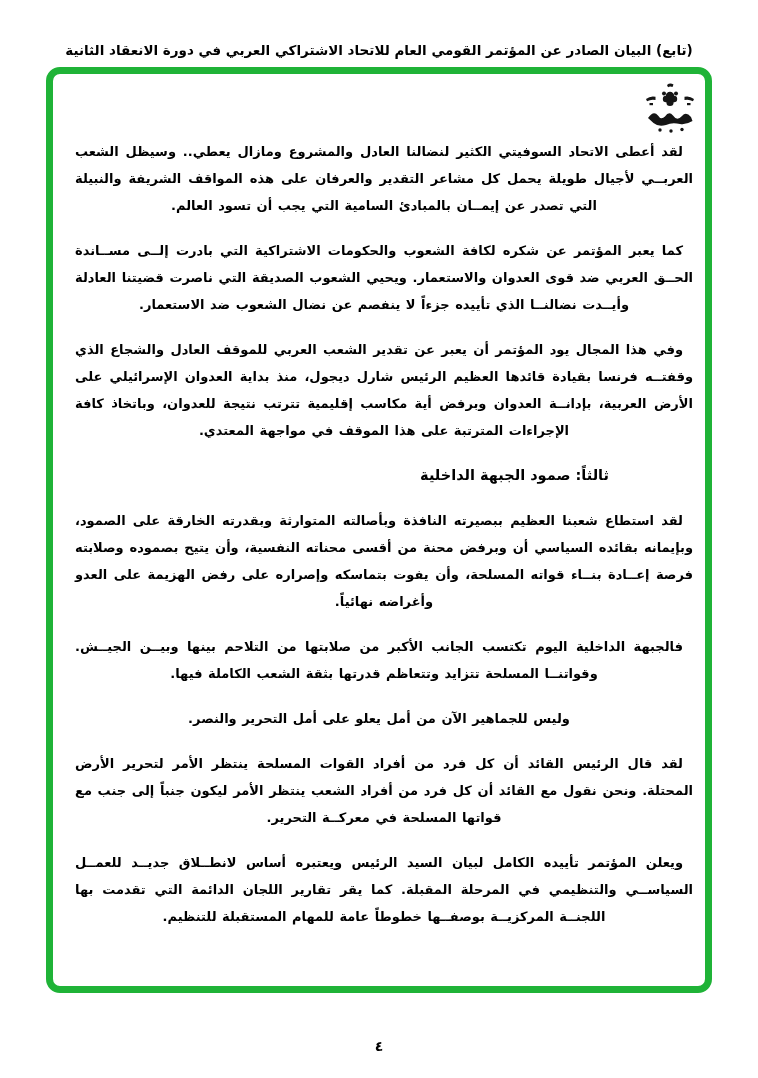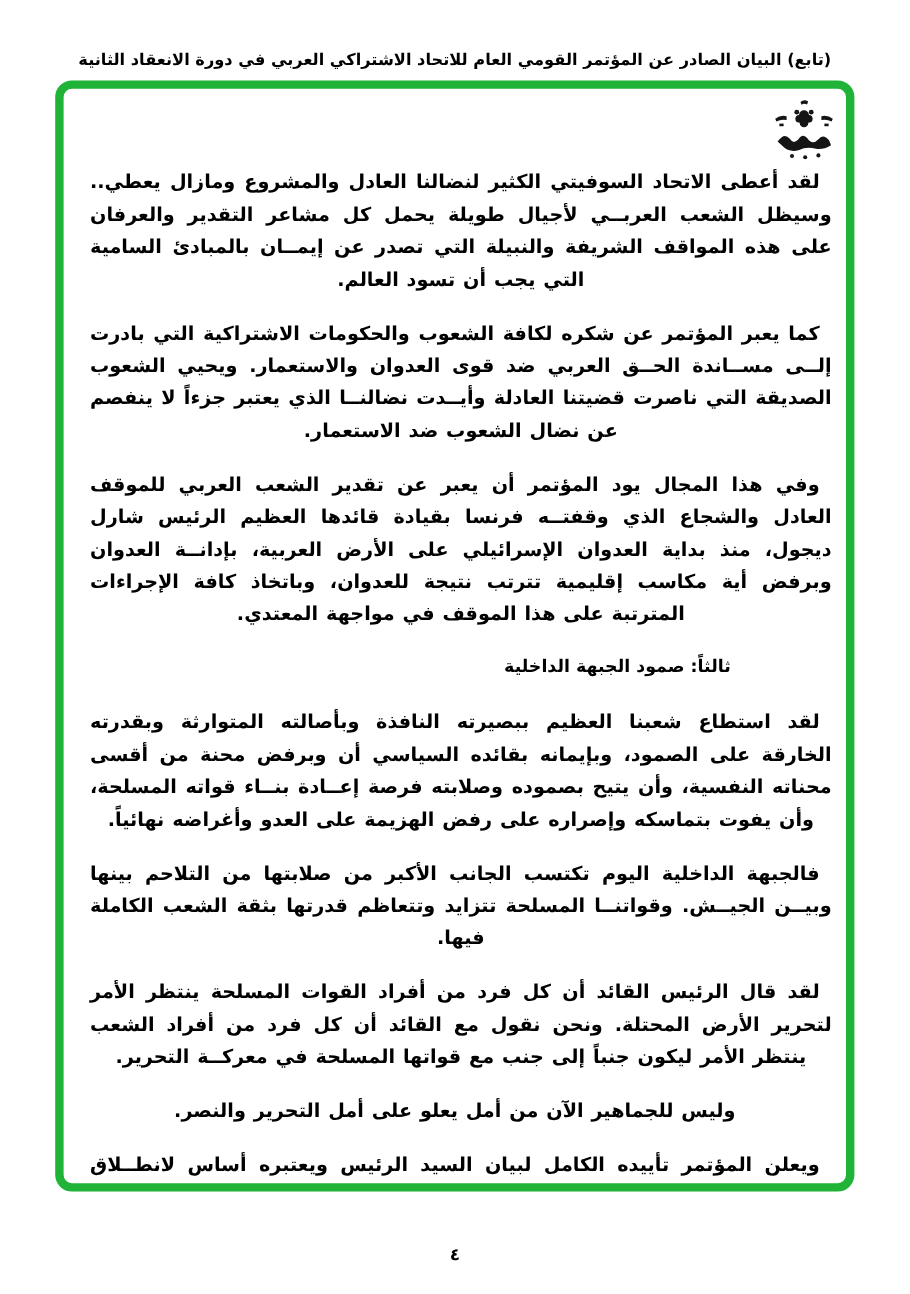--- a/index.html
+++ b/index.html
@@ -49,21 +49,21 @@
   }
   .content {
     position: absolute;
     top: 0; left: 0; right: 0; bottom: 0;
     padding: 64px 12px 0 22px;
     direction: rtl;
     box-sizing: border-box;
   }
   .para {
     margin: 0 0 18px 0;
-    font-size: 16px;
+    font-size: 13px;
     font-weight: bold;
     line-height: 27px;
     text-align: justify;
     text-align-last: center;
     text-indent: 10px;
     word-spacing: 1px;
   }
   .heading {
     margin: 0 0 18px 0;
     font-size: 14.5px;
@@ -111,26 +111,26 @@
           <path d="M6 35 q5.5 -8 10 -2.5 q3 5 7 1 q4 -6 8 -1 q4 6 9 0.5 q4 -5 9 1 l1.5 4 q-6.5 4 -12.5 3 q-8 -2 -14 1 q-7.5 2.2 -12.5 -2 z"></path>
           <circle cx="18" cy="47" r="1.7"></circle>
           <circle cx="29" cy="48" r="1.7"></circle>
           <circle cx="40" cy="46.5" r="1.7"></circle>
         </g>
       </svg>
     </span>
 
     <div class="content">
       <p class="para">لقد أعطى الاتحاد السوفيتي الكثير لنضالنا العادل والمشروع ومازال يعطي.. وسيظل الشعب العربــي لأجيال طويلة يحمل كل مشاعر التقدير والعرفان على هذه المواقف الشريفة والنبيلة التي تصدر عن إيمــان بالمبادئ السامية التي يجب أن تسود العالم.</p>
-      <p class="para">كما يعبر المؤتمر عن شكره لكافة الشعوب والحكومات الاشتراكية التي بادرت إلــى مســاندة الحــق العربي ضد قوى العدوان والاستعمار. ويحيي الشعوب الصديقة التي ناصرت قضيتنا العادلة وأيــدت نضالنــا الذي يعتبر جزءاً لا ينفصم عن نضال الشعوب ضد الاستعمار.</p>
+      <p class="para">كما يعبر المؤتمر عن شكره لكافة الشعوب والحكومات الاشتراكية التي بادرت إلــى مســاندة الحــق العربي ضد قوى العدوان والاستعمار. ويحيي الشعوب الصديقة التي ناصرت قضيتنا العادلة وأيــدت نضالنــا الذي تأييده جزءاً لا ينفصم عن نضال الشعوب ضد الاستعمار.</p>
       <p class="para">وفي هذا المجال يود المؤتمر أن يعبر عن تقدير الشعب العربي للموقف العادل والشجاع الذي وقفتــه فرنسا بقيادة قائدها العظيم الرئيس شارل ديجول، منذ بداية العدوان الإسرائيلي على الأرض العربية، بإدانــة العدوان وبرفض أية مكاسب إقليمية تترتب نتيجة للعدوان، وباتخاذ كافة الإجراءات المترتبة على هذا الموقف في مواجهة المعتدي.</p>
       <p class="heading">ثالثاً: صمود الجبهة الداخلية</p>
       <p class="para">لقد استطاع شعبنا العظيم ببصيرته النافذة وبأصالته المتوارثة وبقدرته الخارقة على الصمود، وبإيمانه بقائده السياسي أن وبرفض محنة من أقسى محناته النفسية، وأن يتيح بصموده وصلابته فرصة إعــادة بنــاء قواته المسلحة، وأن يفوت بتماسكه وإصراره على رفض الهزيمة على العدو وأغراضه نهائياً.</p>
       <p class="para">فالجبهة الداخلية اليوم تكتسب الجانب الأكبر من صلابتها من التلاحم بينها وبيــن الجيــش. وقواتنــا المسلحة تتزايد وتتعاظم قدرتها بثقة الشعب الكاملة فيها.</p>
+      <p class="para">وليس للجماهير الآن من أمل يعلو على أمل التحرير والنصر.</p>
       <p class="para">لقد قال الرئيس القائد أن كل فرد من أفراد القوات المسلحة ينتظر الأمر لتحرير الأرض المحتلة. ونحن نقول مع القائد أن كل فرد من أفراد الشعب ينتظر الأمر ليكون جنباً إلى جنب مع قواتها المسلحة في معركــة التحرير.</p>
-      <p class="para">وليس للجماهير الآن من أمل يعلو على أمل التحرير والنصر.</p>
       <p class="para">ويعلن المؤتمر تأييده الكامل لبيان السيد الرئيس ويعتبره أساس لانطــلاق جديــد للعمــل السياســي والتنظيمي في المرحلة المقبلة. كما يقر تقارير اللجان الدائمة التي تقدمت بها اللجنــة المركزيــة بوصفــها خطوطاً عامة للمهام المستقبلة للتنظيم.</p>
     </div>
   </div>
 
   <div class="page-number">٤</div>
 
 </div>
 
 </body></html>

